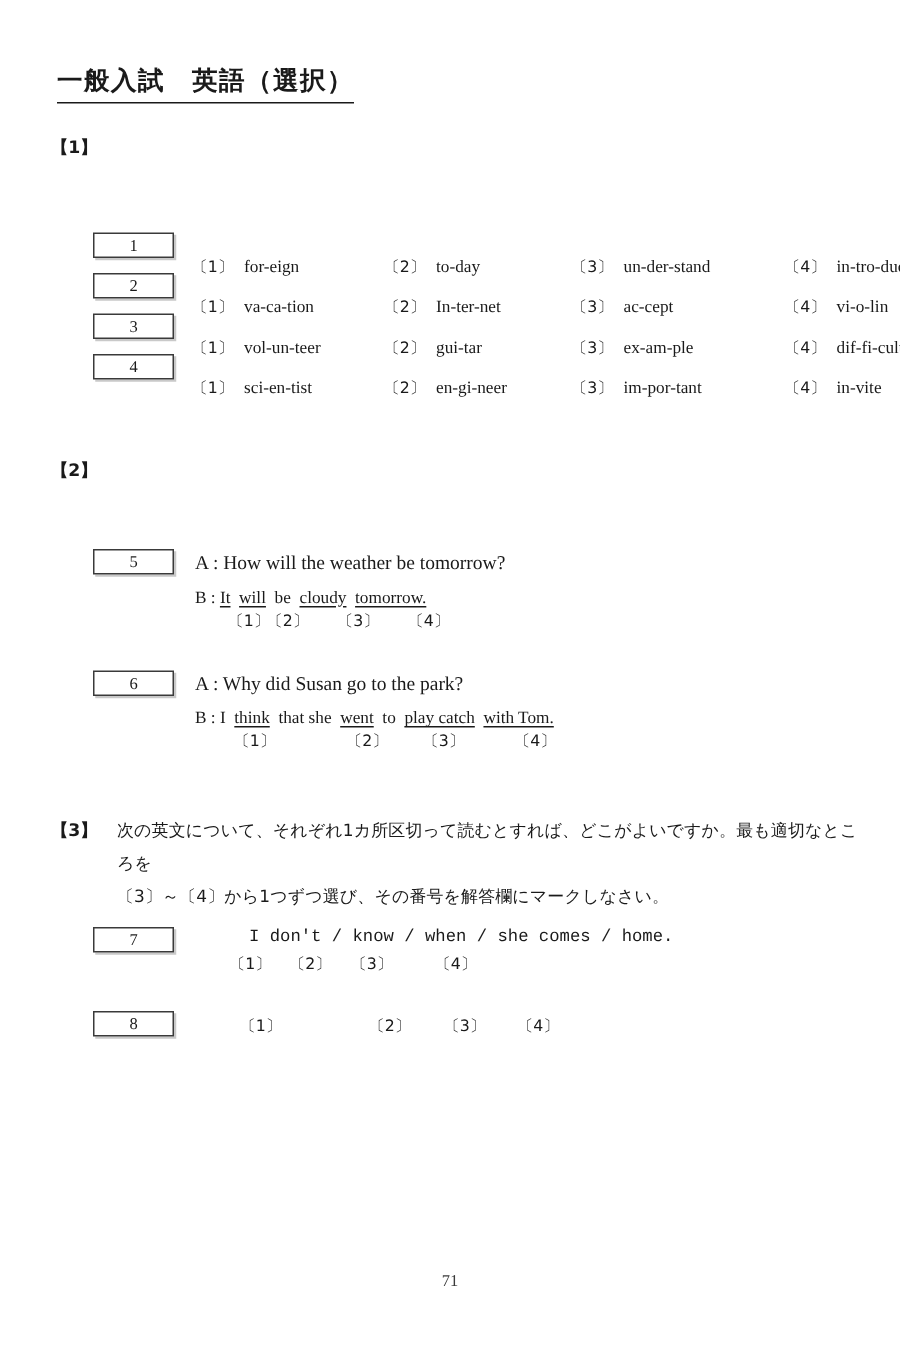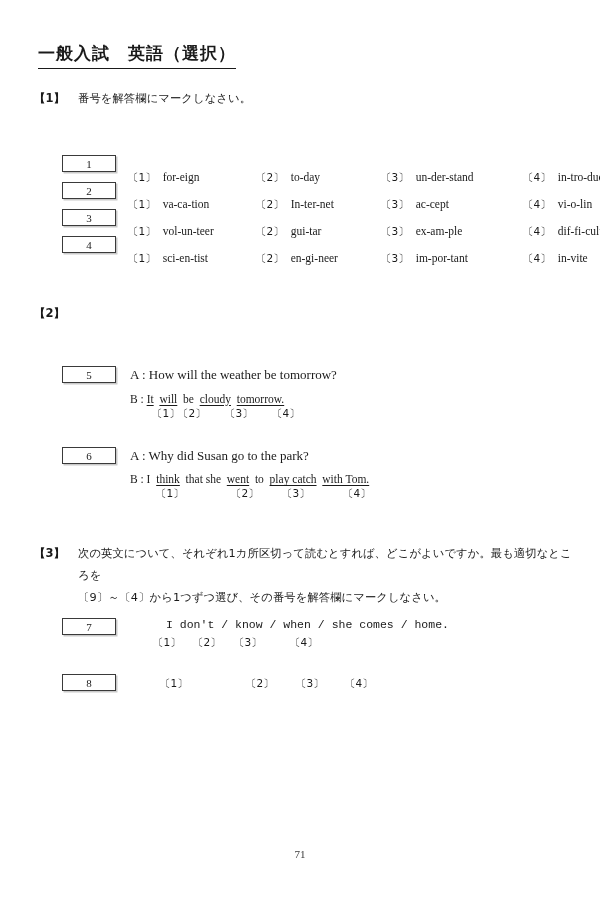--- a/index.html
+++ b/index.html
@@ -173,21 +173,20 @@
 <body>
 
 <div class="page">
 
   <div class="doc-title">一般入試　英語（選択）</div>
 
   <div class="section" style="top:88px;">
     <div class="sec-head">
       <div class="sec-marker">【1】</div>
       <div class="sec-lines">
-        <div>番号を解答欄にマークしなさい。</div>
       </div>
     </div>
   </div>
 
   <div class="q1-rows" style="top:150px;">
 
     <div class="q1-row">
       <div class="numbox">1</div>
       <div class="q1-choices">
         <div class="q1-choice c1">
@@ -331,21 +330,21 @@
       </div>
     </div>
 
   </div>
 
   <div class="section" style="top:543px;">
     <div class="sec-head">
       <div class="sec-marker">【3】</div>
       <div class="sec-lines">
         <div>次の英文について、それぞれ1カ所区切って読むとすれば、どこがよいですか。最も適切なところを</div>
-        <div>〔9〕～〔4〕から1つずつ選び、その番号を解答欄にマークしなさい。</div>
+        <div>〔3〕～〔4〕から1つずつ選び、その番号を解答欄にマークしなさい。</div>
       </div>
     </div>
   </div>
 
   <div class="slash" style="top:618px;">
 
     <div class="slash-item">
       <div class="numbox">7</div>
       <div class="slash-body">
         <div class="slash-sent">I don't / know / when / she comes / home.</div>

